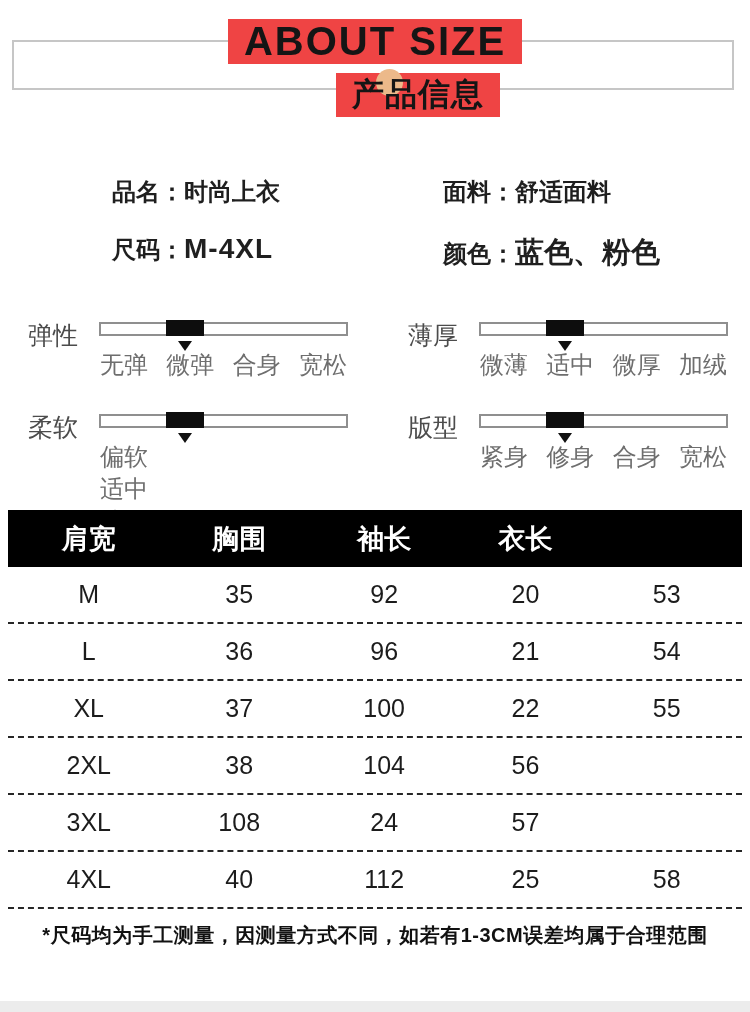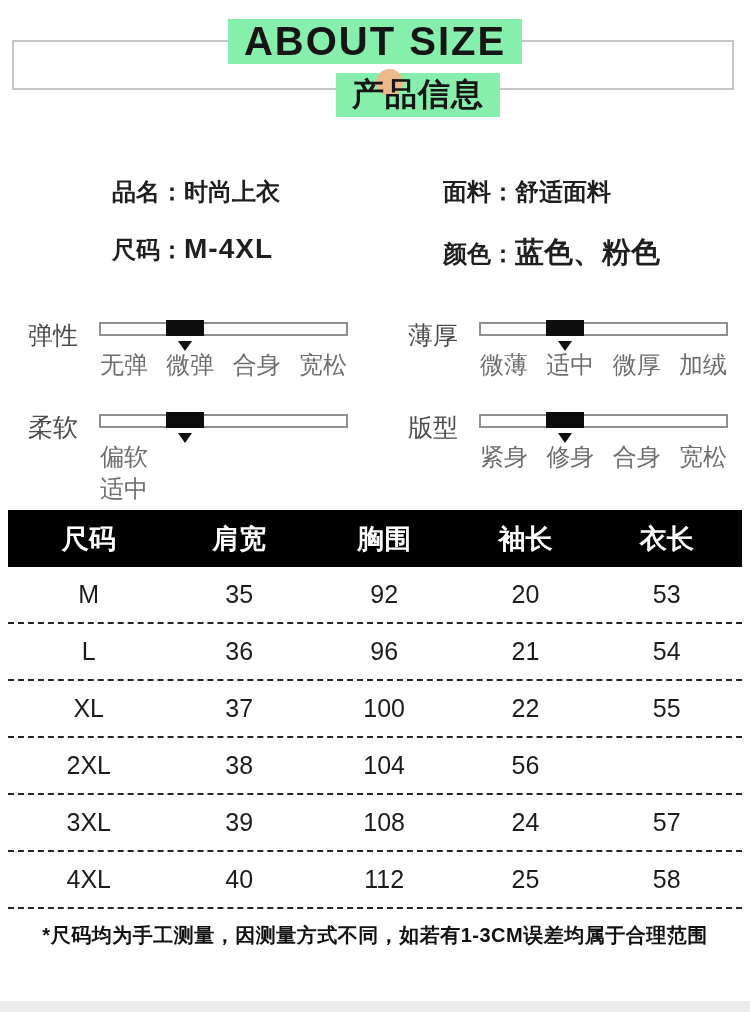--- a/index.html
+++ b/index.html
@@ -8,21 +8,21 @@
     font-family:"Liberation Sans","DejaVu Sans",sans-serif;overflow:hidden;color:#1a1a1a;
   }
   
   .title-frame{
     position:absolute;left:12px;top:40px;width:722px;height:50px;
     border:2px solid #c6c6c6;box-sizing:border-box;background:#fff;
   }
   .title-line{position:absolute;left:0;width:100%;text-align:center;}
   .title-line.main{top:19px;z-index:2;}
   .title-line.sub{top:73px;z-index:2;padding-left:43px;}
-  .title-wrap{position:relative;display:inline-block;background:#86efac;padding:0 16px;}
+  .title-wrap{position:relative;display:inline-block;background:#ef4444;padding:0 16px;}
   .page-title{
     position:relative;z-index:1;font-size:40px;font-weight:800;letter-spacing:2px;color:#151515;
   }
   .page-subtitle{position:relative;z-index:1;font-size:32px;font-weight:700;color:#151515;letter-spacing:1px;}
   .accent-dot{
     position:absolute;left:40px;top:-4px;width:27px;height:27px;border-radius:50%;z-index:0;
   }
   
   .info-item{position:absolute;white-space:nowrap;font-weight:600;color:#1f1f1f;}
   .info-item .lbl{font-size:24px;}
@@ -151,21 +151,20 @@
         <span>紧身</span>
         <span>修身</span>
         <span>合身</span>
         <span>宽松</span>
       </span>
   </span>
 </div>
 
 <div class="size-table">
   <div class="thead">
-      <span>尺码</span>
       <span>肩宽</span>
       <span>胸围</span>
       <span>袖长</span>
       <span>衣长</span>
     </div>
   <div>
       <div class="trow">
         <span>M</span>
         <span>35</span>
         <span>92</span>
@@ -187,21 +186,20 @@
         <span>55</span>
       </div>
       <div class="trow">
         <span>2XL</span>
         <span>38</span>
         <span>104</span>
         <span>56</span>
       </div>
       <div class="trow">
         <span>3XL</span>
-        <span>39</span>
         <span>108</span>
         <span>24</span>
         <span>57</span>
       </div>
       <div class="trow">
         <span>4XL</span>
         <span>40</span>
         <span>112</span>
         <span>25</span>
         <span>58</span>

